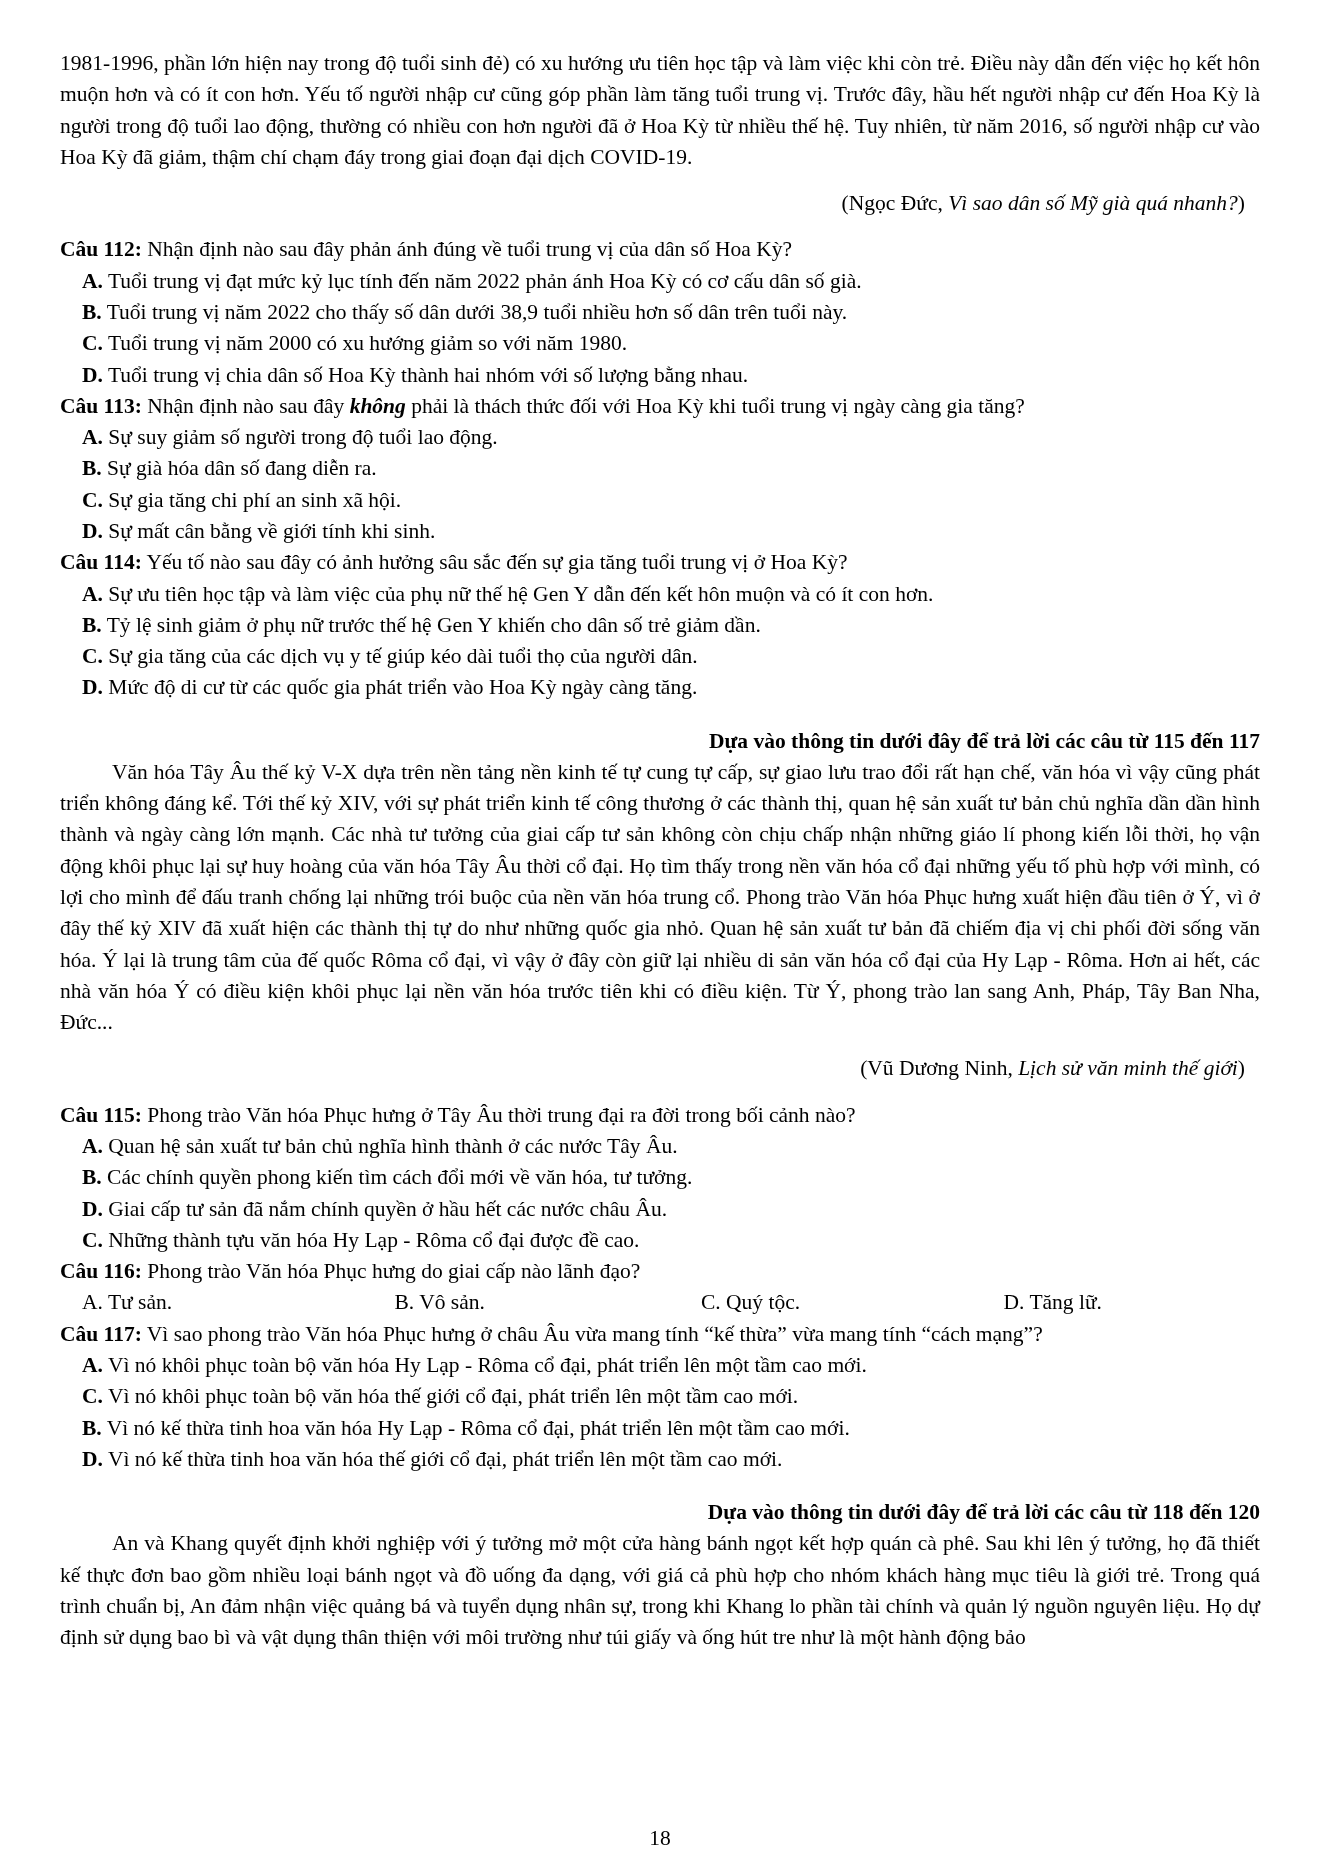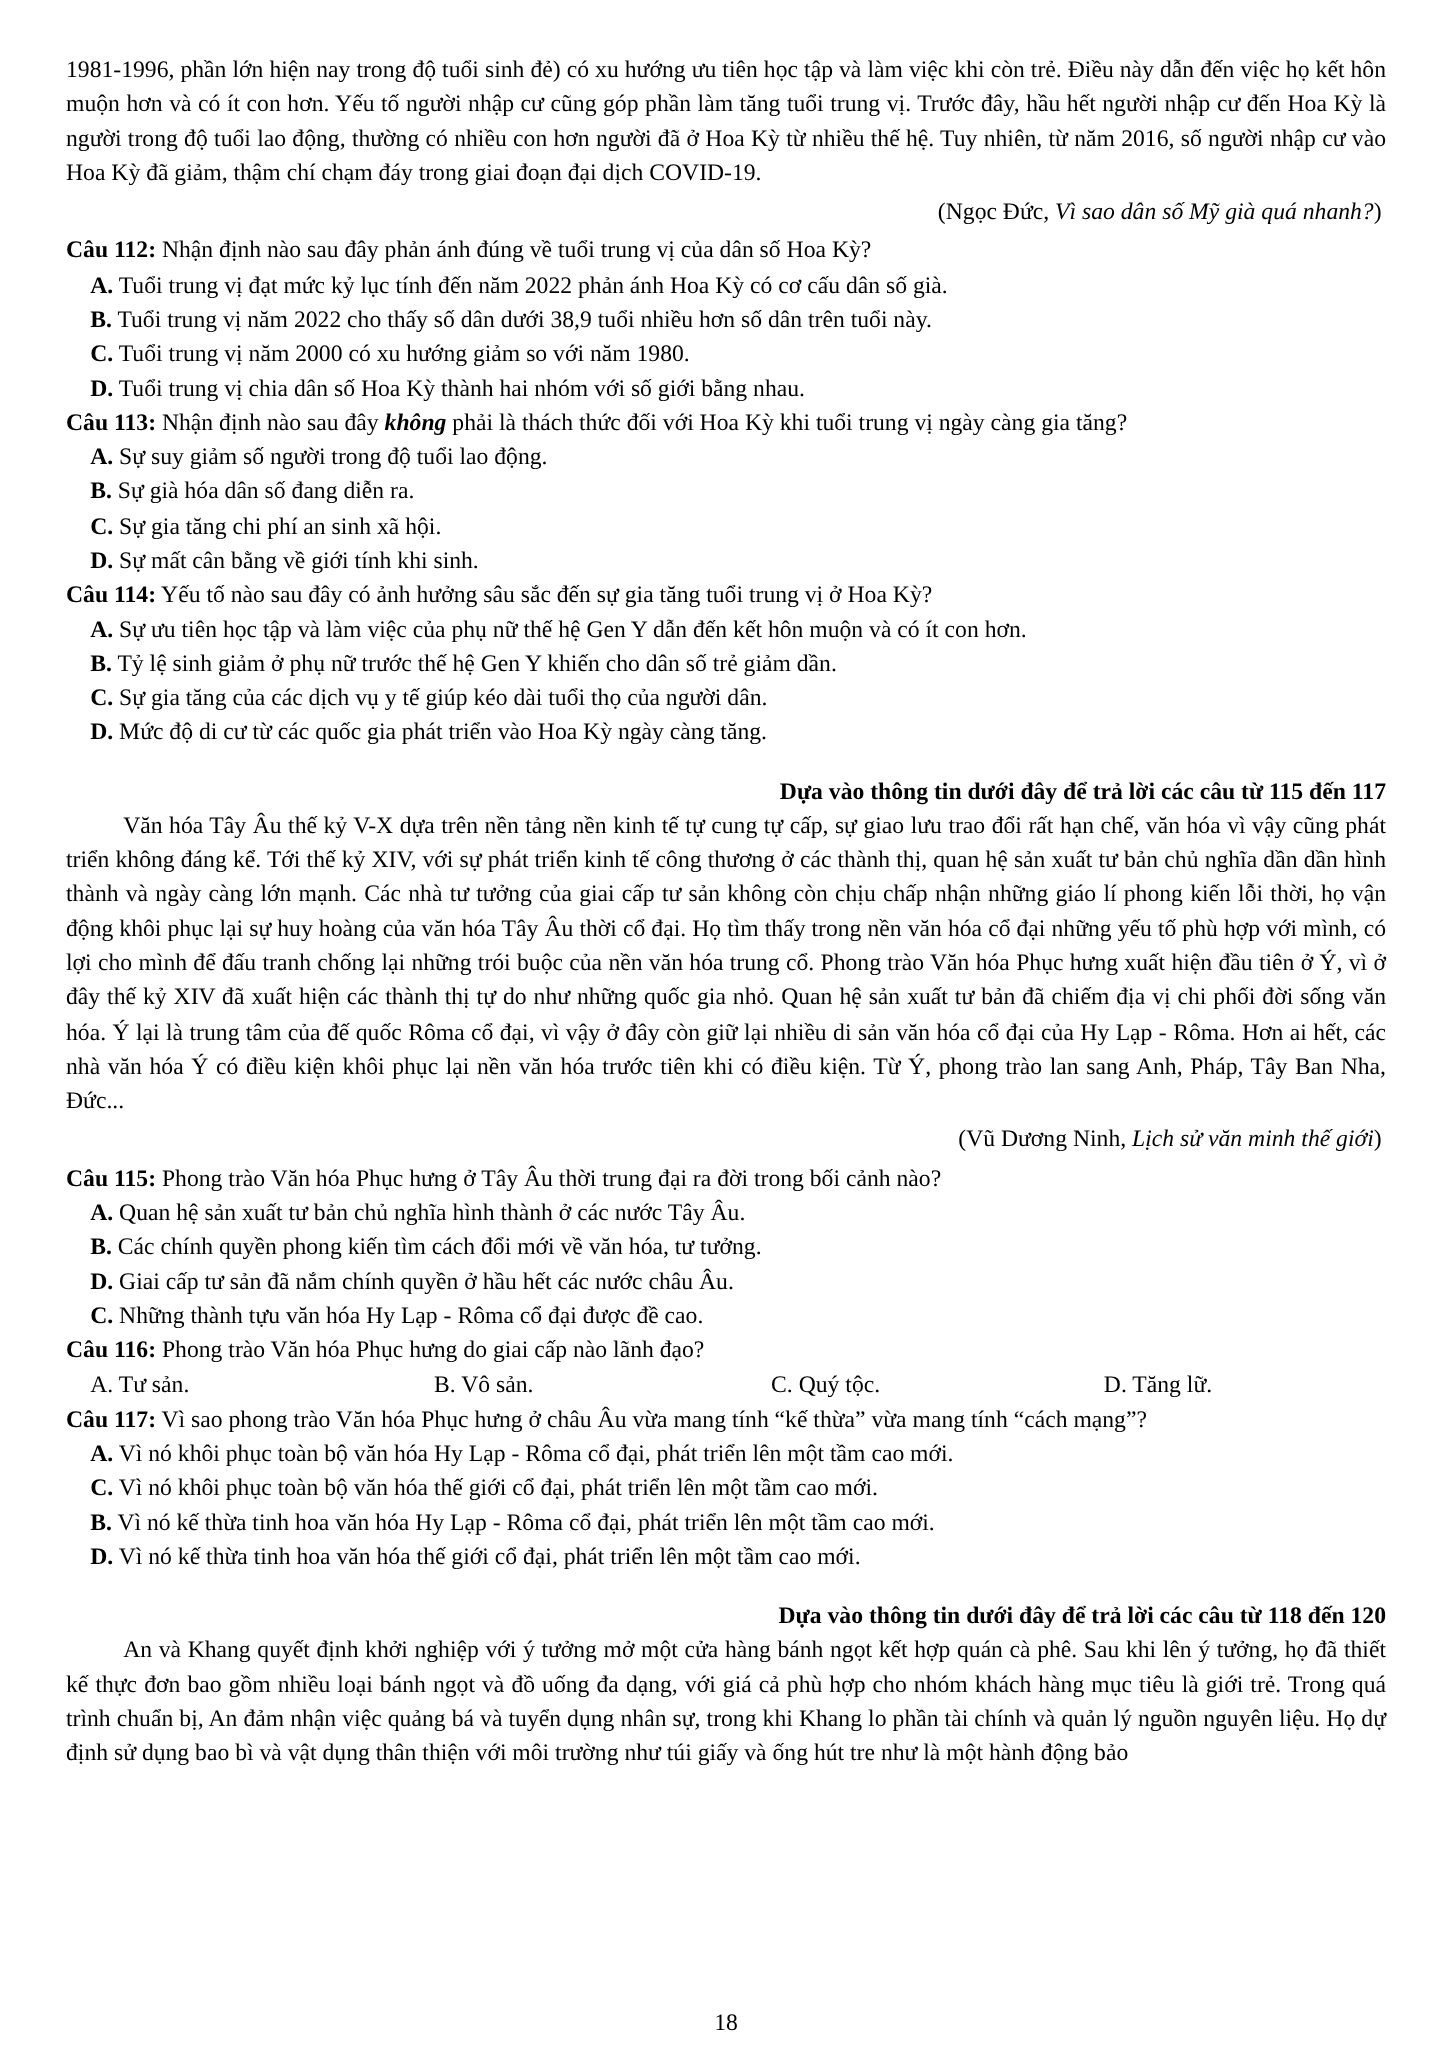--- a/index.html
+++ b/index.html
@@ -26,21 +26,21 @@
     text-align: justify;
     margin: 0;
   }
   .para.indent {
     text-indent: 52px;
   }
   .attrib {
     font-size: 21.5px;
     line-height: 1.455;
     text-align: right;
-    margin: 4px;
+    margin: 15px;
   }
   .attrib .ital {
     font-style: italic;
   }
   .q-line {
     font-size: 21.5px;
     line-height: 1.455;
     text-align: justify;
     margin: 0;
     text-indent: 0;
@@ -99,21 +99,21 @@
 <div class="page">
 
   <p class="para">1981-1996, phần lớn hiện nay trong độ tuổi sinh đẻ) có xu hướng ưu tiên học tập và làm việc khi còn trẻ. Điều này dẫn đến việc họ kết hôn muộn hơn và có ít con hơn. Yếu tố người nhập cư cũng góp phần làm tăng tuổi trung vị. Trước đây, hầu hết người nhập cư đến Hoa Kỳ là người trong độ tuổi lao động, thường có nhiều con hơn người đã ở Hoa Kỳ từ nhiều thế hệ. Tuy nhiên, từ năm 2016, số người nhập cư vào Hoa Kỳ đã giảm, thậm chí chạm đáy trong giai đoạn đại dịch COVID-19.</p>
 
   <p class="attrib"><span>(Ngọc Đức, </span><span class="ital">Vì sao dân số Mỹ già quá nhanh?</span><span>)</span></p>
 
   <p class="q-line"><span class="q-label">Câu 112:</span> <span>Nhận định nào sau đây phản ánh đúng về tuổi trung vị của dân số Hoa Kỳ?</span></p>
   <p class="opt"><span class="letter">A.</span> <span>Tuổi trung vị đạt mức kỷ lục tính đến năm 2022 phản ánh Hoa Kỳ có cơ cấu dân số già.</span></p>
   <p class="opt"><span class="letter">B.</span> <span>Tuổi trung vị năm 2022 cho thấy số dân dưới 38,9 tuổi nhiều hơn số dân trên tuổi này.</span></p>
   <p class="opt"><span class="letter">C.</span> <span>Tuổi trung vị năm 2000 có xu hướng giảm so với năm 1980.</span></p>
-  <p class="opt"><span class="letter">D.</span> <span>Tuổi trung vị chia dân số Hoa Kỳ thành hai nhóm với số giới bằng nhau.</span></p>
+  <p class="opt"><span class="letter">D.</span> <span>Tuổi trung vị chia dân số Hoa Kỳ thành hai nhóm với số lượng bằng nhau.</span></p>
 
   <p class="q-line"><span class="q-label">Câu 113:</span> <span>Nhận định nào sau đây </span><span class="bold">không</span><span> phải là thách thức đối với Hoa Kỳ khi tuổi trung vị ngày càng gia tăng?</span></p>
   <p class="opt"><span class="letter">A.</span> <span>Sự suy giảm số người trong độ tuổi lao động.</span></p>
   <p class="opt"><span class="letter">B.</span> <span>Sự già hóa dân số đang diễn ra.</span></p>
   <p class="opt"><span class="letter">C.</span> <span>Sự gia tăng chi phí an sinh xã hội.</span></p>
   <p class="opt"><span class="letter">D.</span> <span>Sự mất cân bằng về giới tính khi sinh.</span></p>
 
   <p class="q-line"><span class="q-label">Câu 114:</span> <span>Yếu tố nào sau đây có ảnh hưởng sâu sắc đến sự gia tăng tuổi trung vị ở Hoa Kỳ?</span></p>
   <p class="opt"><span class="letter">A.</span> <span>Sự ưu tiên học tập và làm việc của phụ nữ thế hệ Gen Y dẫn đến kết hôn muộn và có ít con hơn.</span></p>
   <p class="opt"><span class="letter">B.</span> <span>Tỷ lệ sinh giảm ở phụ nữ trước thế hệ Gen Y khiến cho dân số trẻ giảm dần.</span></p>

